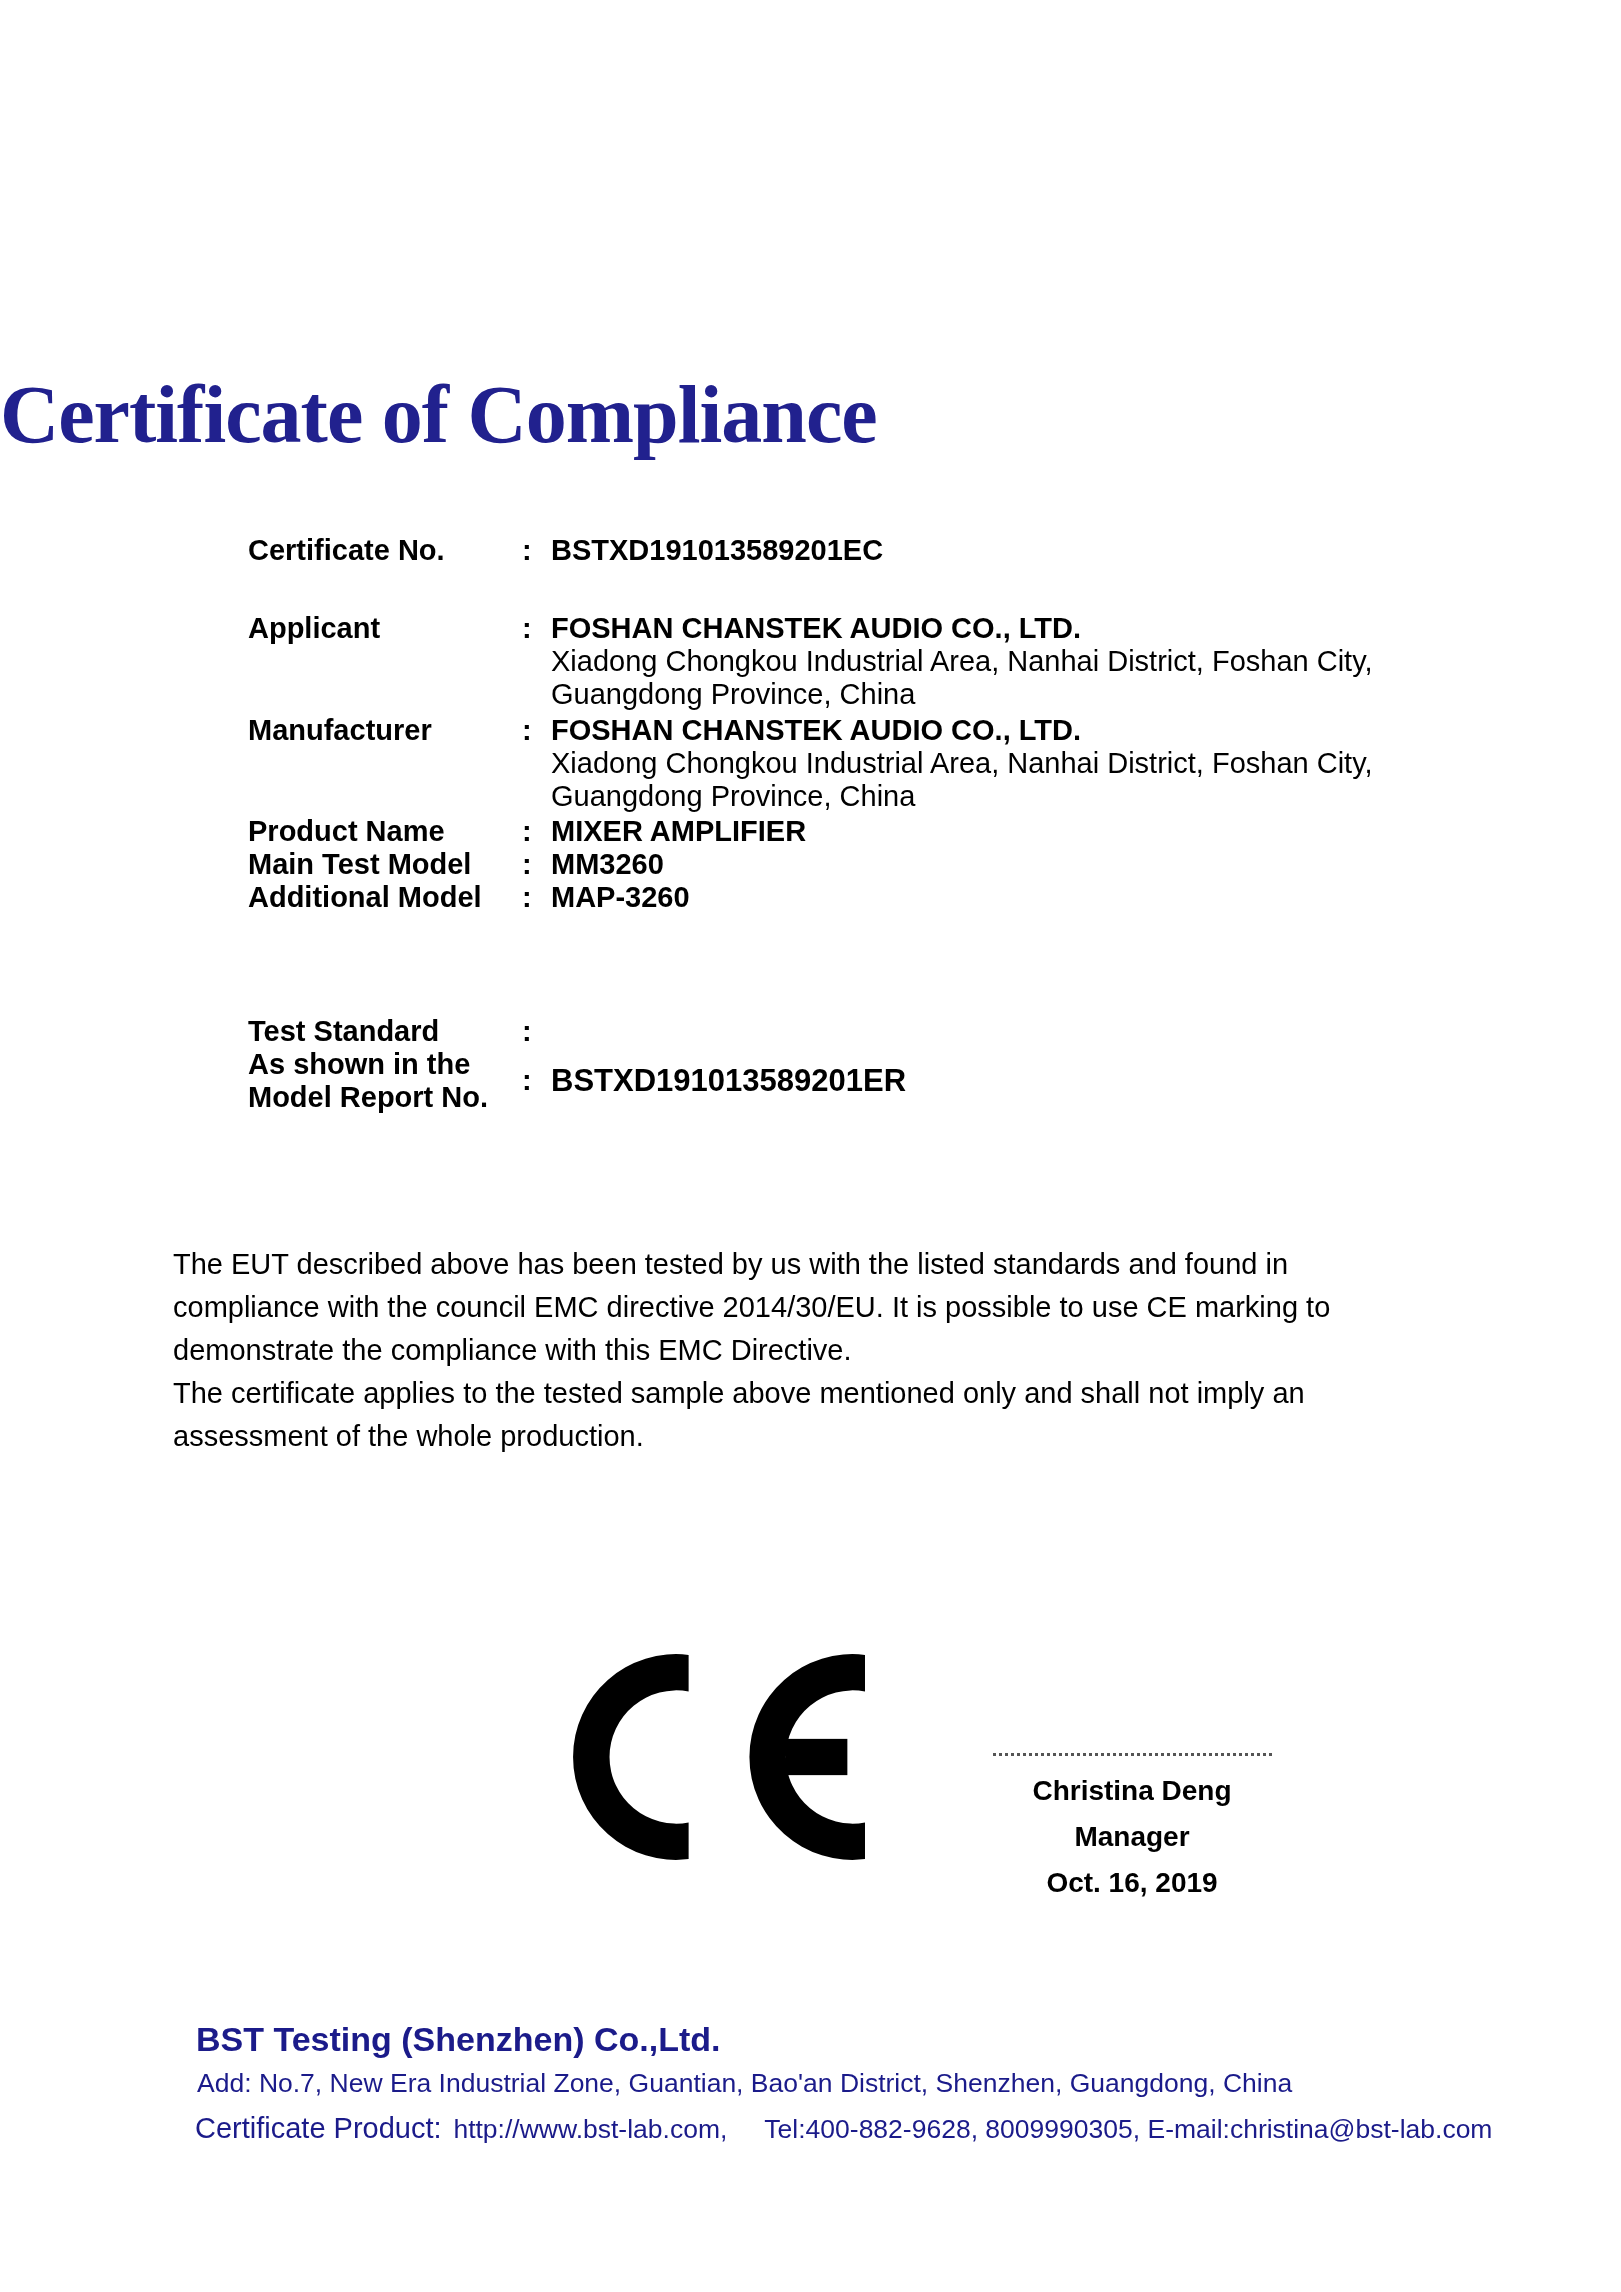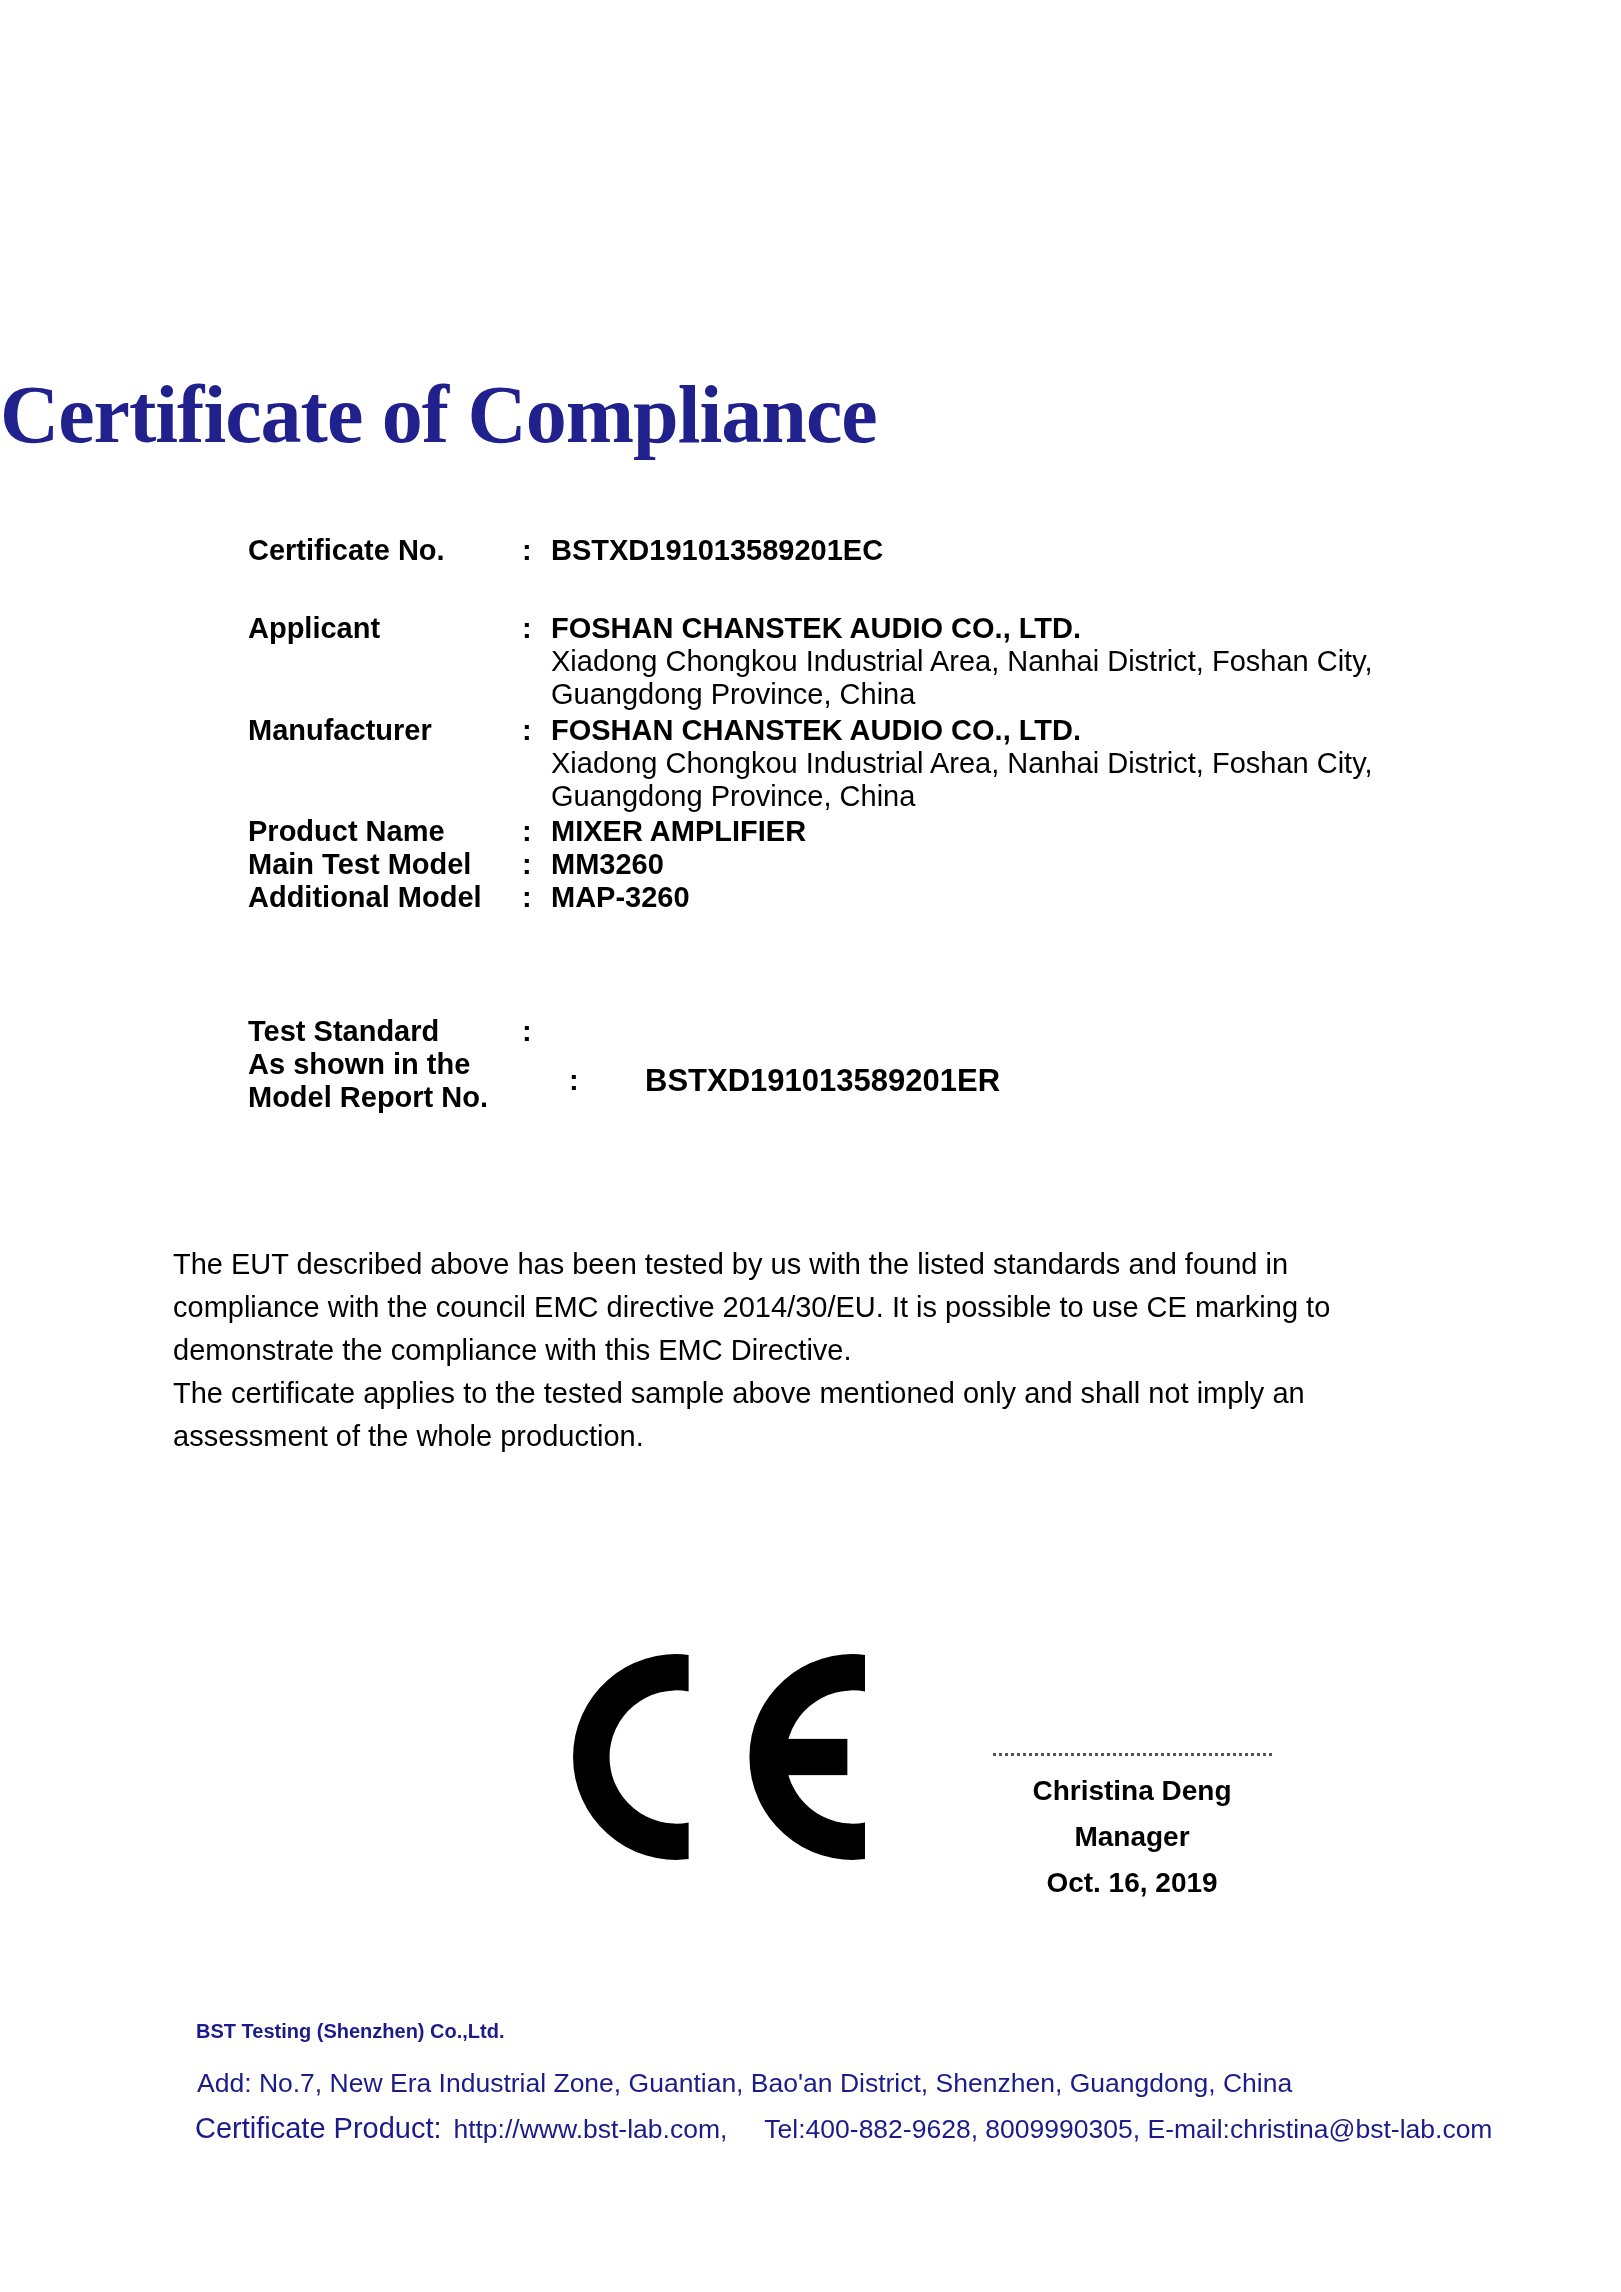--- a/index.html
+++ b/index.html
@@ -30,41 +30,41 @@
   .row{display:flex;align-items:flex-start;}
   .row .label{width:274px;font-weight:bold;flex:0 0 274px;}
   .row .colon{width:29px;flex:0 0 29px;font-weight:bold;}
   .row .value{font-weight:bold;white-space:nowrap;}
   .row .value-block .value-line{font-weight:bold;white-space:nowrap;line-height:34px;}
   .addr{font-weight:normal;white-space:nowrap;line-height:33px;}
   .row-applicant{margin-top:45px;}
   .row-manufacturer{margin-top:2.9px;}
   .row-product{margin-top:2px;}
   .row-teststd{margin-top:101px;}
-  .row-report{margin-top:0px;align-items:center;gap:47px;}
+  .row-report{margin-top:0px;align-items:center;}
   .row-report .label{line-height:33px;}
   .row-report .value{font-size:31px;}
   
   .paragraphs{
     position:absolute;top:1243px;left:173px;width:1264px;
     font-size:29px;line-height:43px;
   }
   .paragraphs p{margin:0;}
   
   .ce-mark{position:absolute;top:1654px;left:573px;width:292px;height:206px;}
   
   .signature{
     position:absolute;top:1753px;left:985px;width:294px;
     text-align:center;font-weight:bold;font-size:28px;line-height:46px;
   }
   .sig-line{height:0;border-bottom:3.9px dotted #555;width:279px;margin:0 auto 11.8px auto;}
   
   .footer-company{
     position:absolute;top:2020px;left:196px;
-    color:#1b1b8a;font-weight:bold;font-size:20px;white-space:nowrap;
+    color:#1b1b8a;font-weight:bold;font-size:34px;white-space:nowrap;
   }
   .footer-address{
     position:absolute;top:2068px;left:197px;
     color:#1b1b8a;font-size:26.5px;white-space:nowrap;
   }
   .footer-search{
     position:absolute;top:2112px;left:195px;
     color:#1b1b8a;font-size:26.5px;white-space:nowrap;
   }
   .footer-search .search-label{font-size:29px;margin-right:11.8px;}

